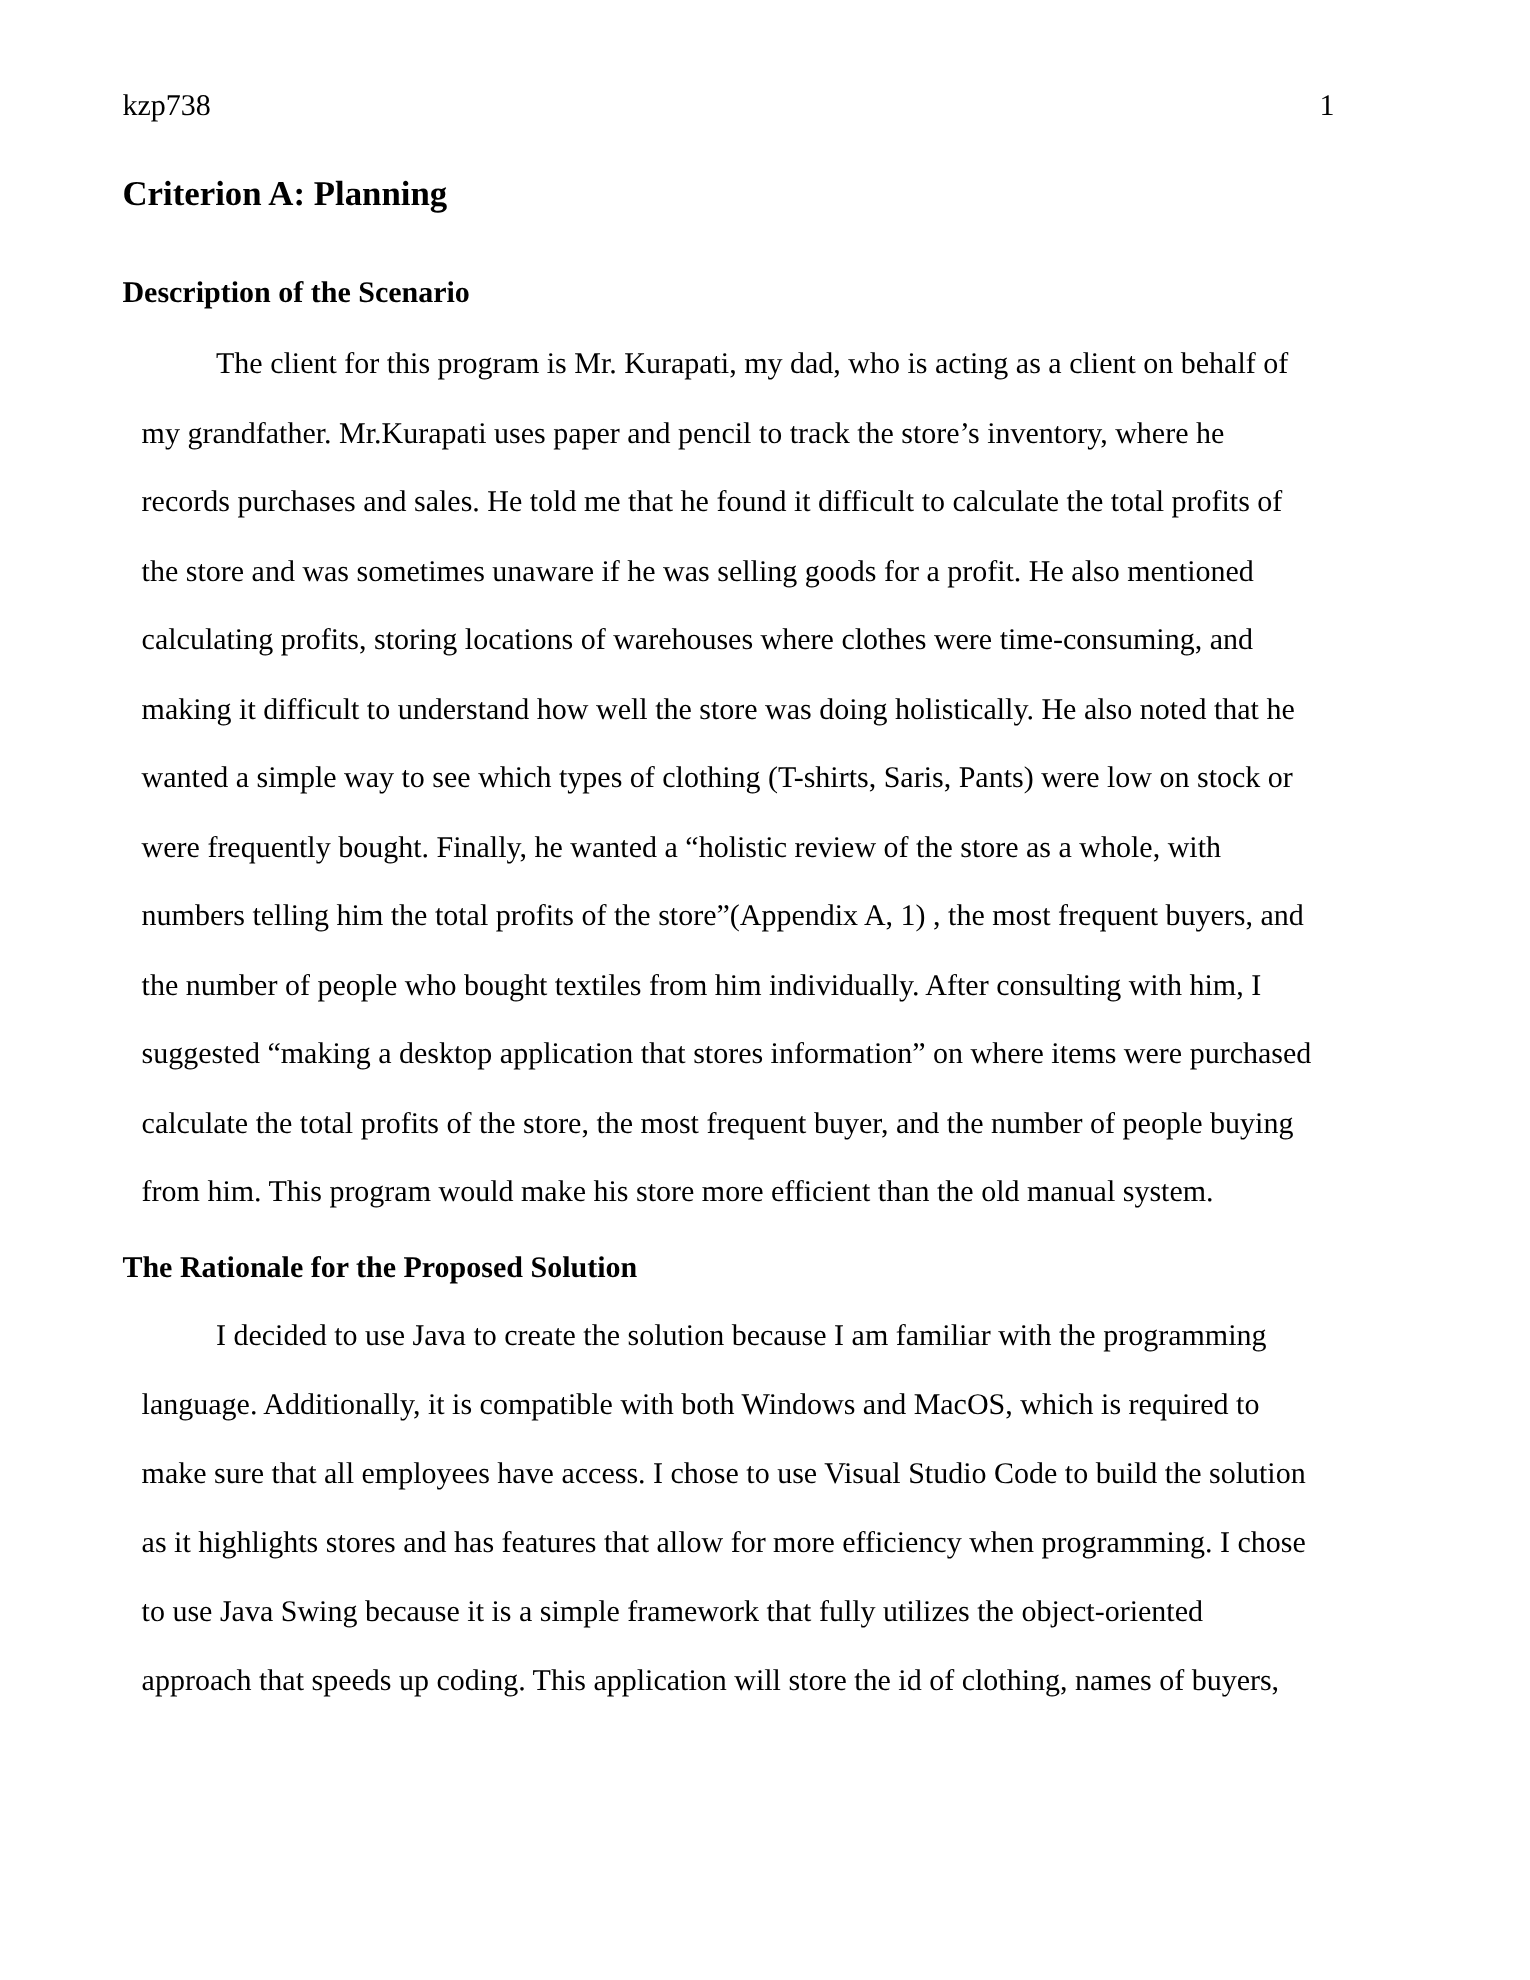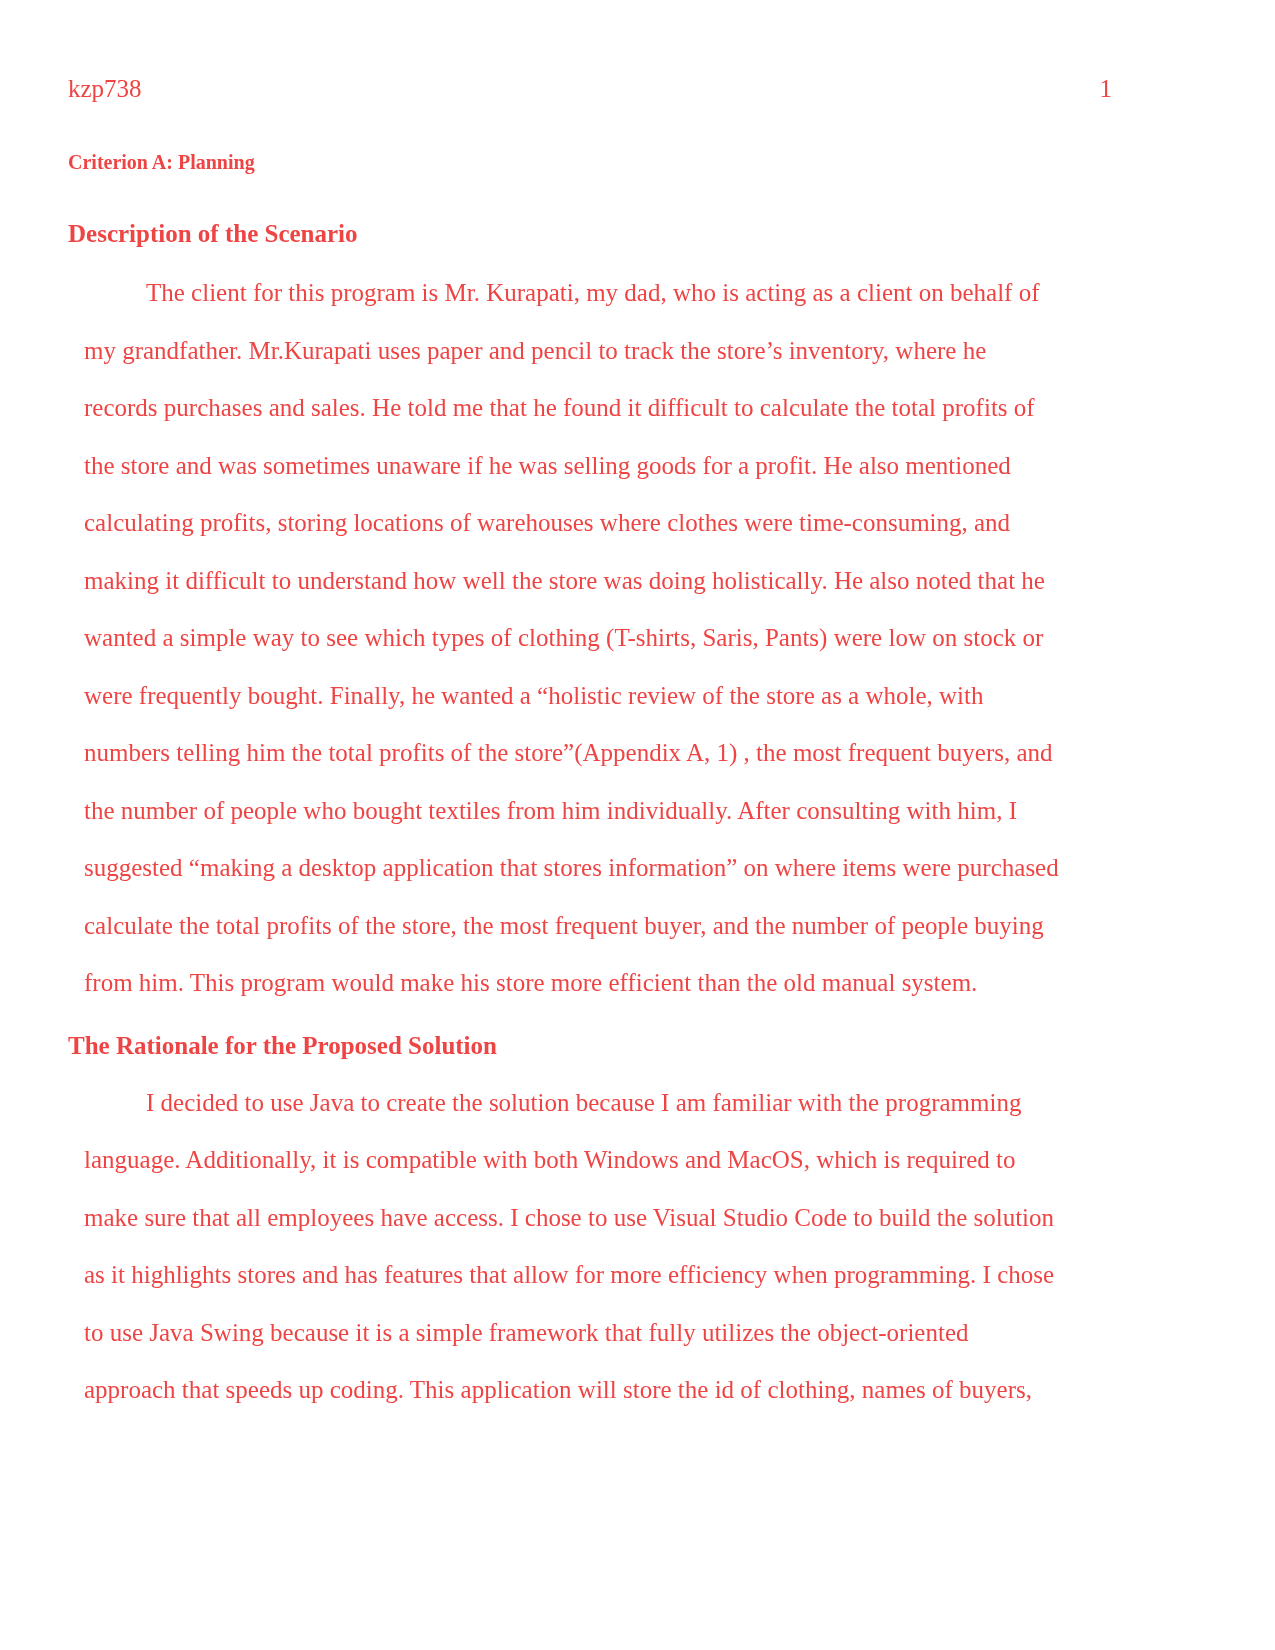--- a/index.html
+++ b/index.html
@@ -6,48 +6,48 @@
     margin: 0;
     padding: 0;
     background: #ffffff;
   }
   .page {
     position: relative;
     width: 1275px;
     height: 1650px;
     background: #ffffff;
     box-sizing: border-box;
-    padding: 74px 150px 0 68px;
+    padding: 74px 150px 0 102px;
     overflow: hidden;
     font-family: "Liberation Serif", "DejaVu Serif", serif;
-    color: #ef4444;
+    color: #000000;
   }
   .header-row {
     display: flex;
     justify-content: space-between;
     align-items: baseline;
     font-size: 25px;
     line-height: 29px;
   }
   .page-number {
     margin-right: 13px;
   }
   .doc-title {
     margin: 42px 0 0 0;
-    font-size: 20px;
+    font-size: 29px;
     font-weight: bold;
     line-height: 34px;
   }
   .section-heading {
     margin: 0;
     font-size: 25px;
     font-weight: bold;
     line-height: 29px;
   }
-  .heading-a { margin-top: 40px; }
+  .heading-a { margin-top: 51px; }
   .heading-b { margin-top: 19px; }
   .para {
     margin: 16px;
   }
   .para-a { margin-top: 16px; }
   .para-b { margin-top: 14px; }
   .pline {
     font-size: 25px;
     line-height: 57.5px;
     white-space: nowrap;

